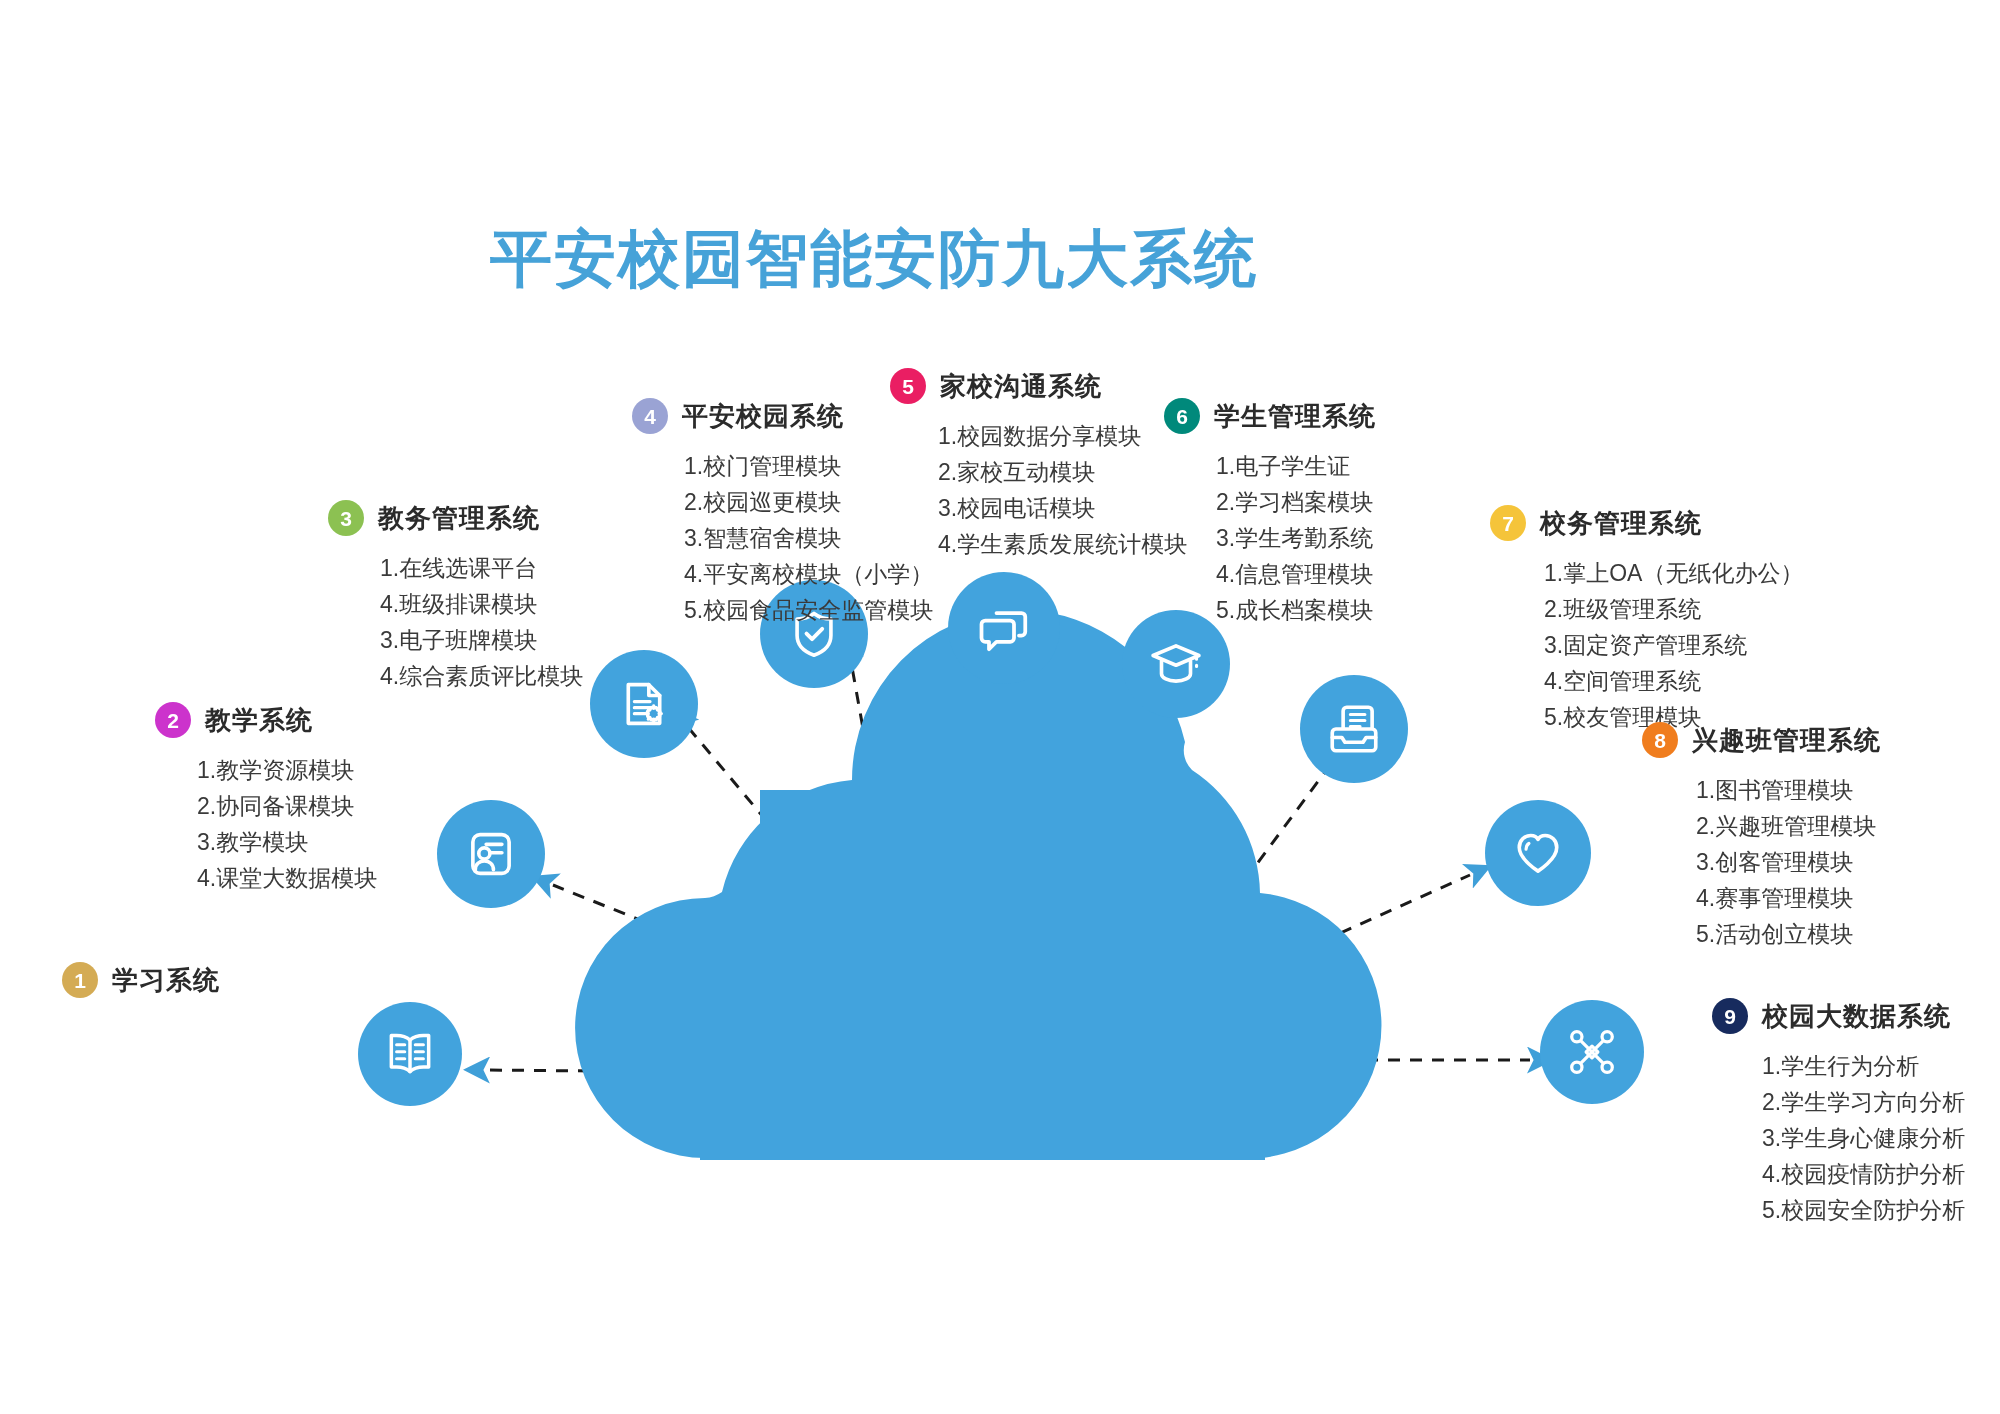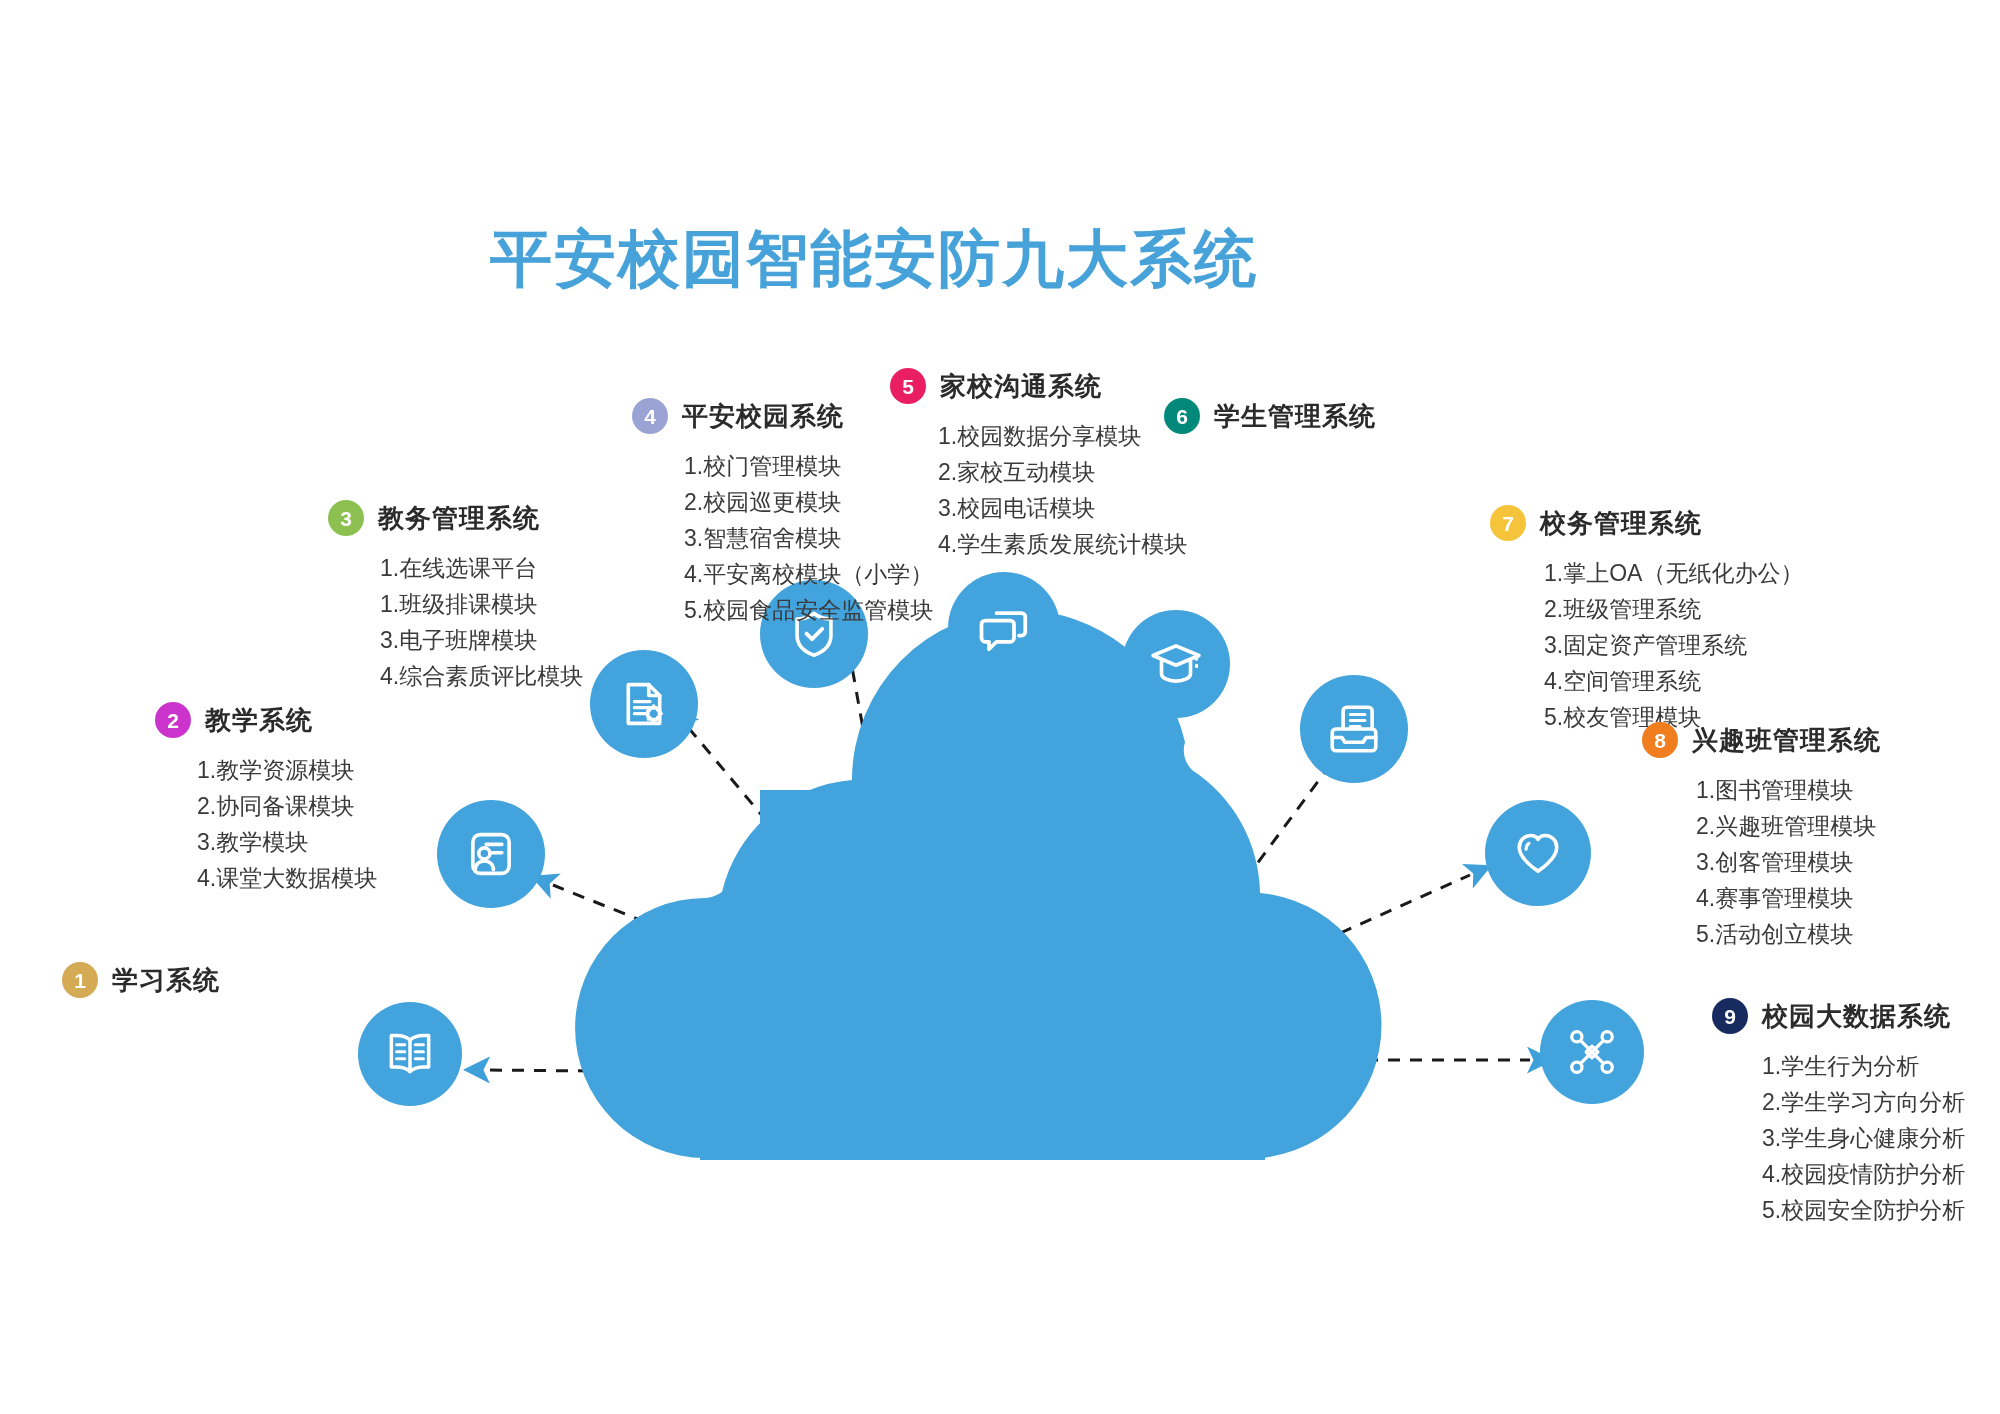--- a/index.html
+++ b/index.html
@@ -224,21 +224,21 @@
     </div>
   </div>
 
   <div class="block" style="left:328px;top:500px;">
     <div class="head">
       <div class="badge" style="background:#8cc152">3</div>
       <div class="sys-name">教务管理系统</div>
     </div>
     <div class="items indent-3">
       <div>1.在线选课平台</div>
-      <div>1.班级排课模块</div>
+      <div>4.班级排课模块</div>
       <div>3.电子班牌模块</div>
       <div>4.综合素质评比模块</div>
     </div>
   </div>
 
   <div class="block" style="left:632px;top:398px;">
     <div class="head">
       <div class="badge" style="background:#9aa3d4">4</div>
       <div class="sys-name">平安校园系统</div>
     </div>
@@ -262,20 +262,27 @@
       <div>3.校园电话模块</div>
       <div>4.学生素质发展统计模块</div>
     </div>
   </div>
 
   <div class="block" style="left:1164px;top:398px;">
     <div class="head">
       <div class="badge" style="background:#00897b">6</div>
       <div class="sys-name">学生管理系统</div>
     </div>
+    <div class="items indent-6">
+      <div>1.电子学生证</div>
+      <div>2.学习档案模块</div>
+      <div>3.学生考勤系统</div>
+      <div>4.信息管理模块</div>
+      <div>5.成长档案模块</div>
+    </div>
   </div>
 
   <div class="block" style="left:1490px;top:505px;">
     <div class="head">
       <div class="badge" style="background:#f5c43a">7</div>
       <div class="sys-name">校务管理系统</div>
     </div>
     <div class="items indent-7">
       <div>1.掌上OA（无纸化办公）</div>
       <div>2.班级管理系统</div>

